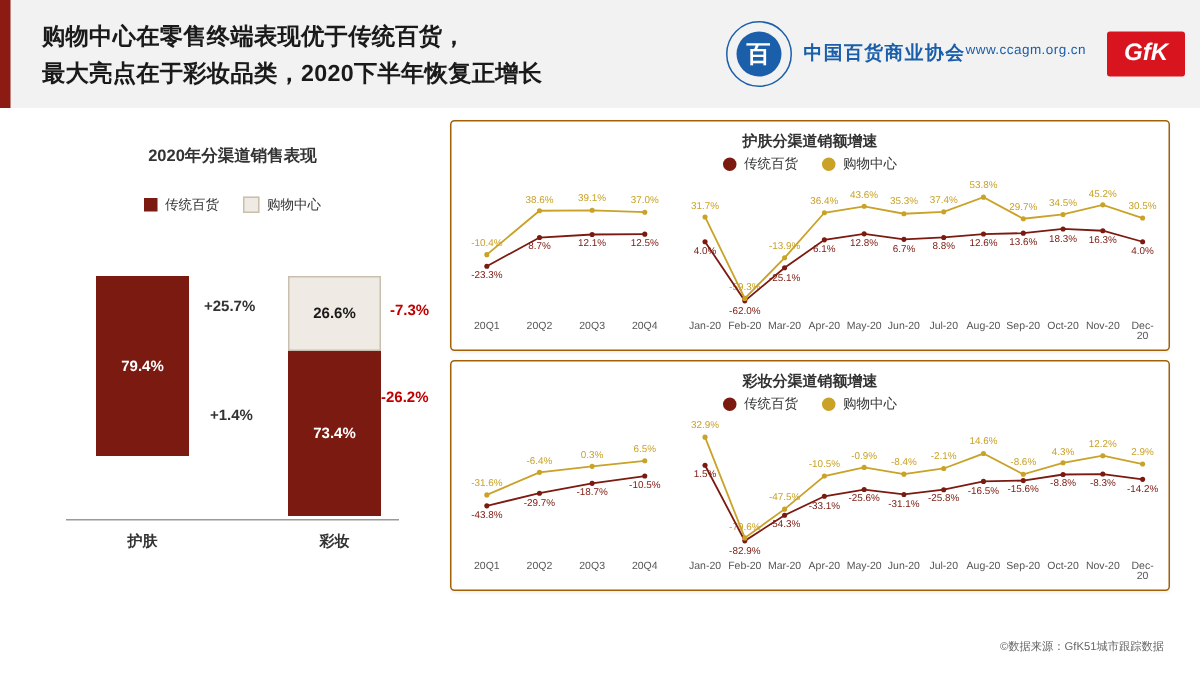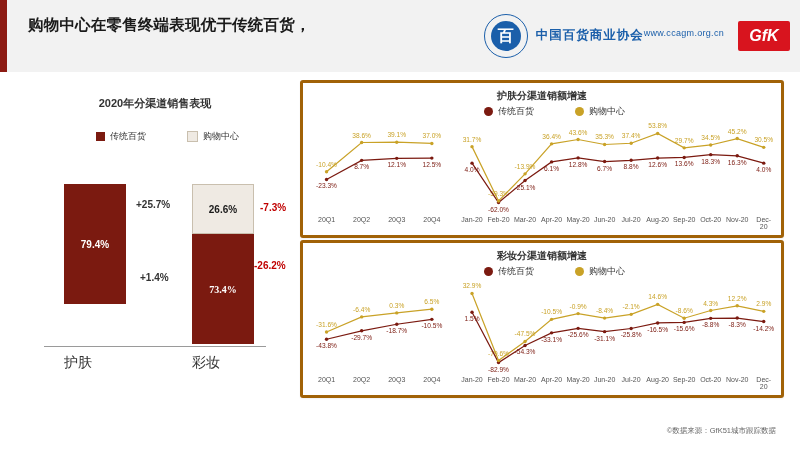--- a/index.html
+++ b/index.html
@@ -13,36 +13,36 @@
   .logos{position:absolute;right:10px;top:8px;height:56px;display:flex;align-items:center;gap:8px;}
   .logo-mark{position:relative;width:44px;height:44px;}
   .logo-mark .ring{position:absolute;left:0;top:0;width:44px;height:44px;border-radius:50%;border:1.6px solid #1b5faa;box-sizing:border-box;}
   .logo-mark .inner{position:absolute;left:7px;top:7px;width:30px;height:30px;border-radius:50%;background:#1b5faa;color:#fff;font-size:16px;font-weight:bold;display:flex;align-items:center;justify-content:center;}
   .logo-text{display:flex;flex-direction:row;justify-content:center;line-height:1.25;}
   .logo-cn{font-size:12.5px;font-weight:bold;color:#1b5faa;letter-spacing:1px;}
   .logo-url{font-size:9px;color:#1b5faa;letter-spacing:0.3px;}
   .gfk{width:52px;height:30px;background:#d8141e;color:#fff;font-size:16px;font-weight:bold;font-style:italic;display:flex;align-items:center;justify-content:center;border-radius:2px;margin-left:6px;}
 
   
-  .panel{position:absolute;background:#fff;border:3px solid #a16207;border-radius:3px;box-shadow:0 1px 2px rgba(0,0,0,0.06);}
+  .panel{position:absolute;background:#fff;border:1px solid #a16207;border-radius:3px;box-shadow:0 1px 2px rgba(0,0,0,0.06);}
   .panel-title{text-align:center;font-size:10px;color:#333;font-weight:bold;}
 
   
   #left-panel{left:24px;top:84px;width:262px;height:320px;border:none;box-shadow:none;}
   #left-title{position:absolute;left:0;top:12px;width:262px;font-size:11px;color:#333;text-align:center;font-weight:bold;}
   .legend{display:flex;align-items:center;justify-content:center;gap:16px;}
-  .legend-item{display:flex;align-items:center;gap:5px;font-size:9px;color:#333;margin-left:25px;}
+  .legend-item{display:flex;align-items:center;gap:5px;font-size:9px;color:#333;}
   .sw{width:9px;height:9px;}
   #left-legend{position:absolute;left:0;top:46px;width:262px;}
 
   .bars{position:absolute;left:0;top:70px;width:262px;height:230px;}
   .bargroup{position:absolute;width:62px;}
   .bar-top{width:62px;background:#efeae3;border:1px solid #c9bfae;box-sizing:border-box;display:flex;align-items:center;justify-content:center;color:#1a1a1a;font-size:10px;font-weight:bold;}
   .bar-bot{width:62px;background:#7b1a10;display:flex;align-items:center;justify-content:center;color:#fff;font-size:10px;font-weight:bold;}
-  .bar-label{position:absolute;width:62px;font-size:14px;color:#333;}
+  .bar-label{position:absolute;width:62px;text-align:center;font-size:10px;color:#333;font-weight:bold;}
   .delta{position:absolute;font-size:10px;font-weight:bold;}
   .axis-line{position:absolute;background:#9a9a9a;height:1px;}
 
   
   #chart-top{left:300px;top:80px;width:478px;height:152px;}
   #chart-bottom{left:300px;top:240px;width:478px;height:152px;}
   .chart-inner{position:relative;width:100%;height:100%;}
   .ct{position:absolute;left:0;top:6px;width:100%;}
   .cl{position:absolute;left:0;top:22px;width:100%;}
   .plot{position:absolute;left:6px;top:38px;right:4px;bottom:20px;}
@@ -52,20 +52,21 @@
   .src{position:absolute;right:24px;bottom:14px;font-size:7.5px;color:#666;}
 </style>
 </head>
 <body>
 <div id="root">
 
 <div class="header">
   <div class="header-accent"></div>
   <div class="title">
     <div>购物中心在零售终端表现优于传统百货，</div>
+    <div>最大亮点在于彩妆品类，2020下半年恢复正增长</div>
   </div>
   <div class="logos">
     <div class="logo-mark">
       <div class="ring"></div>
       <div class="inner">百</div>
     </div>
     <div class="logo-text">
       <div class="logo-cn">中国百货商业协会</div>
       <div class="logo-url">www.ccagm.org.cn</div>
     </div>
@@ -90,21 +91,21 @@
 
     <div class="bargroup" style="left:40px;top:30px;">
       <div class="bar-bot" style="height:120px;">79.4%</div>
     </div>
     <div class="bar-label" style="left:40px;top:200px;">护肤</div>
     <div class="delta" style="left:112px;top:45px;color:#333;">+25.7%</div>
     <div class="delta" style="left:116px;top:118px;color:#333;">+1.4%</div>
 
     <div class="bargroup" style="left:168px;top:30px;">
       <div class="bar-top" style="height:50px;">26.6%</div>
-      <div class="bar-bot" style="height:110px;font-family:Liberation Serif, serif;">73.4%</div>
+      <div class="bar-bot" style="height:110px;">73.4%</div>
     </div>
     <div class="bar-label" style="left:168px;top:200px;">彩妆</div>
     <div class="delta" style="left:236px;top:48px;color:#c00000;">-7.3%</div>
     <div class="delta" style="left:230px;top:106px;color:#c00000;">-26.2%</div>
 
     <div class="axis-line" style="left:20px;top:192px;width:222px;"></div>
   </div>
 </div>
 
 <div id="chart-top" class="panel">

